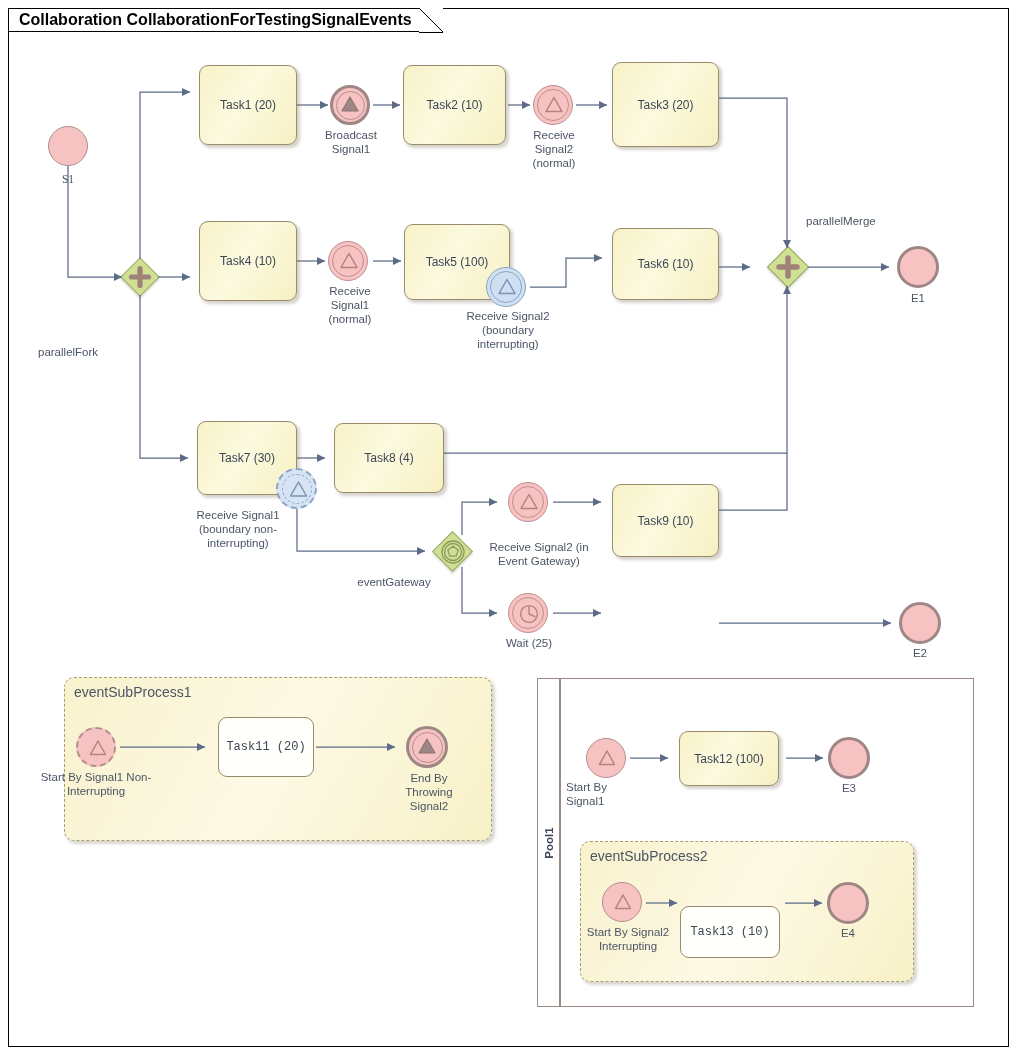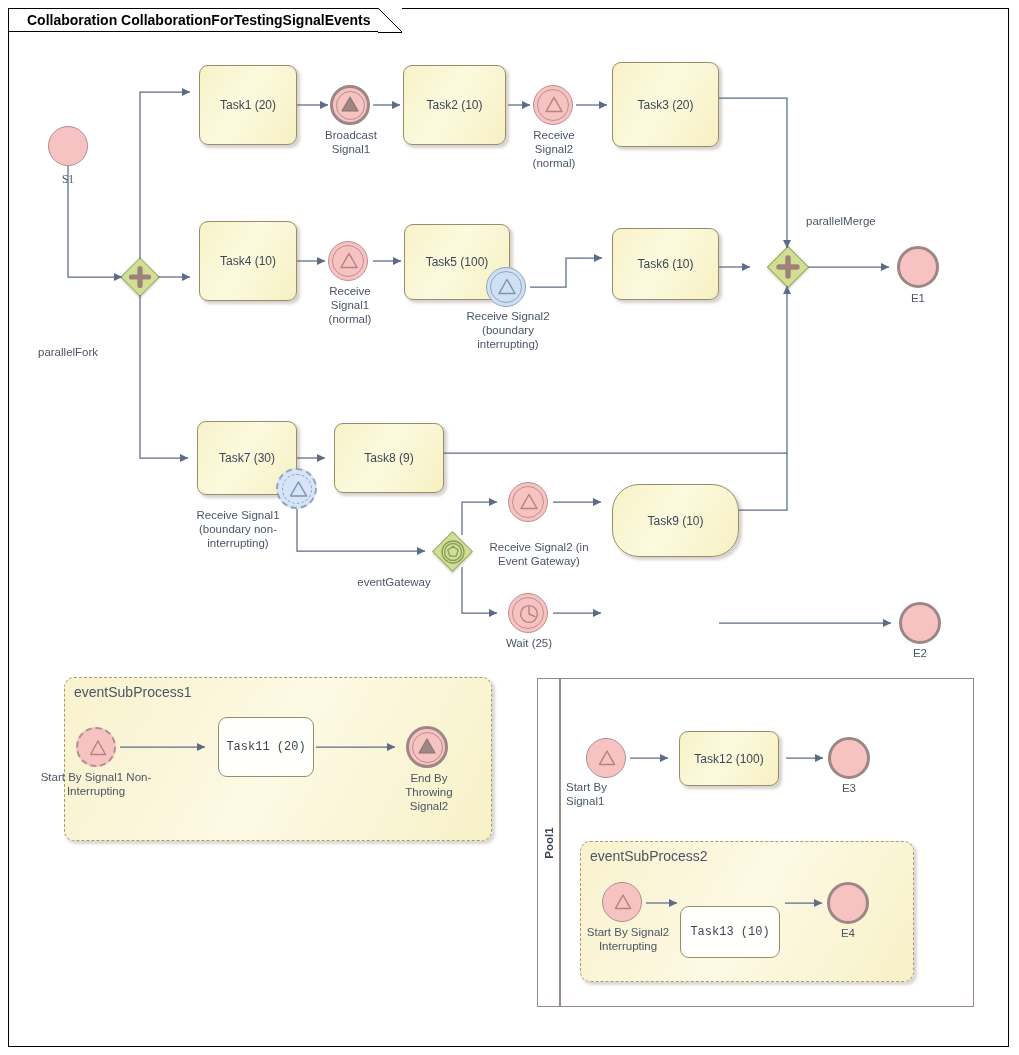--- a/index.html
+++ b/index.html
@@ -20,23 +20,23 @@
     left: 8px; top: 8px;
     width: 1001px; height: 1039px;
     border: 1px solid #000000;
     box-sizing: border-box;
     background: #ffffff;
   }
   .collab-title {
     position: absolute;
     left: 8px; top: 8px;
     height: 24px;
-    padding: 0 30px 0 18px;
+    padding: 0 30px 0 10px;
     display: flex; align-items: center;
-    font-size: 14px;
+    font-size: 16px;
     font-weight: bold;
     color: #000000;
     background: #ffffff;
     border-left: 1px solid #000;
     border-top: 1px solid #000;
     border-bottom: 1px solid #000;
     box-sizing: border-box;
     white-space: nowrap;
     z-index: 6;
   }
@@ -361,21 +361,21 @@
       <div class="evt-bnd-dash-inner"></div>
       <svg style="position:absolute; inset:0;" width="41" height="41" viewBox="0 0 41 41">
         <path d="M20.5,12 L28.5,26 L12.5,26 Z" fill="none" stroke="#7c93b3" stroke-width="1.5" stroke-linejoin="round"></path>
       </svg>
     </div>
   </div>
   <div class="lbl" style="left:178px; top:508px; width:120px;">Receive Signal1
 (boundary non-
 interrupting)</div>
 
-  <div class="node task" style="left:334px; top:423px; width:110px; height:70px;">Task8 (9)</div>
+  <div class="node task" style="left:334px; top:423px; width:110px; height:70px;">Task8 (4)</div>
 
   <div class="gw-wrap" style="left:434px; top:533px; width:37px; height:37px;">
     <div class="gw" style="left:4px; top:4px; width:29px; height:29px;"></div>
     <div class="gw-glyph">
       <svg width="30" height="30" viewBox="0 0 30 30">
         <circle cx="15" cy="15" r="11" fill="none" stroke="#8a9b5e" stroke-width="1.3"></circle>
         <circle cx="15" cy="15" r="8.5" fill="none" stroke="#8a9b5e" stroke-width="1.3"></circle>
         <path d="M15,9.2 L20.2,13 L18.2,19.1 L11.8,19.1 L9.8,13 Z" fill="#cfe093" stroke="#8a9b5e" stroke-width="1.3" stroke-linejoin="round"></path>
       </svg>
     </div>
@@ -386,21 +386,21 @@
     <div class="evt evt-inter" style="width:40px; height:40px; position:relative;">
       <div class="evt-inter-inner"></div>
       <svg style="position:absolute; inset:0;" width="40" height="40" viewBox="0 0 40 40">
         <path d="M20,11.5 L28,25.5 L12,25.5 Z" fill="none" stroke="#b9807f" stroke-width="1.5" stroke-linejoin="round"></path>
       </svg>
     </div>
   </div>
   <div class="lbl" style="left:476px; top:524px; width:126px;margin-top:16px;">Receive Signal2 (in
 Event Gateway)</div>
 
-  <div class="node task" style="left:612px; top:484px; width:127px; height:73px;border-radius:27px;">Task9 (10)</div>
+  <div class="node task" style="left:612px; top:484px; width:107px; height:73px;">Task9 (10)</div>
 
   <div class="node" style="left:508px; top:593px;">
     <div class="evt evt-inter" style="width:40px; height:40px; position:relative;">
       <div class="evt-inter-inner"></div>
       <svg style="position:absolute; inset:0;" width="40" height="40" viewBox="0 0 40 40">
         <circle cx="20" cy="20" r="8.4" fill="none" stroke="#b9807f" stroke-width="1.4"></circle>
         <path d="M20,20 L20,12.8 M20,20 L26,22.6" stroke="#b9807f" stroke-width="1.4" stroke-linecap="round" fill="none"></path>
       </svg>
     </div>
   </div>

